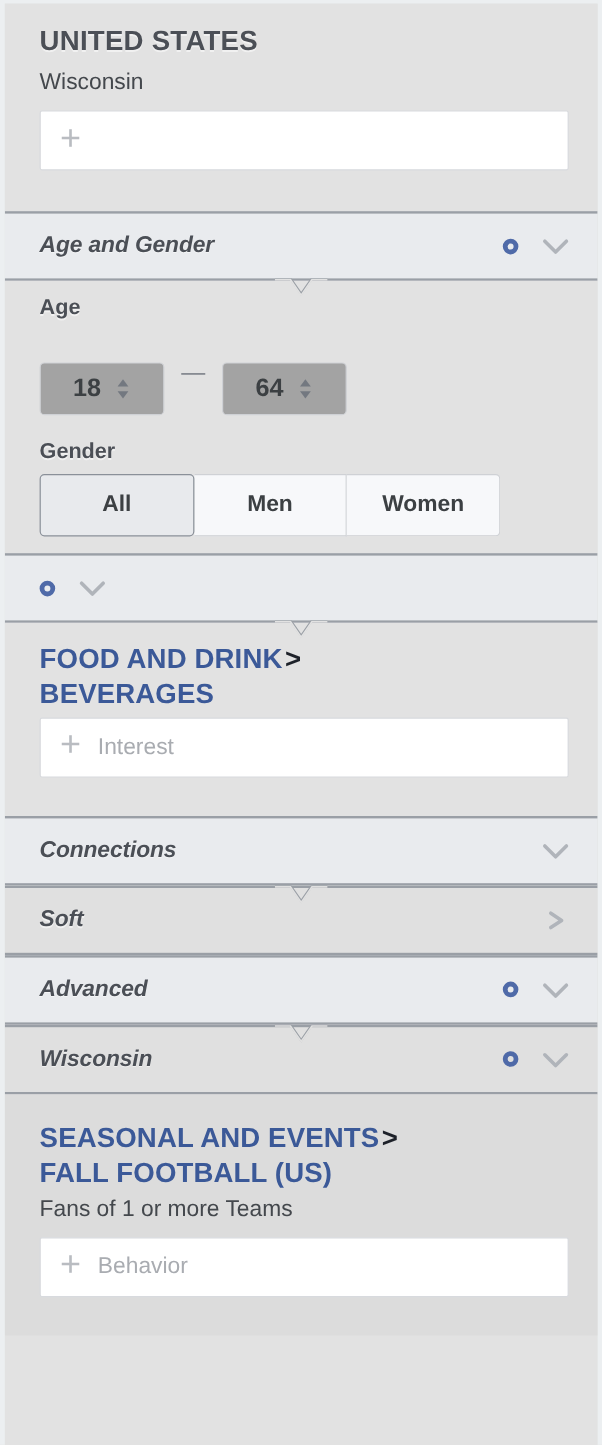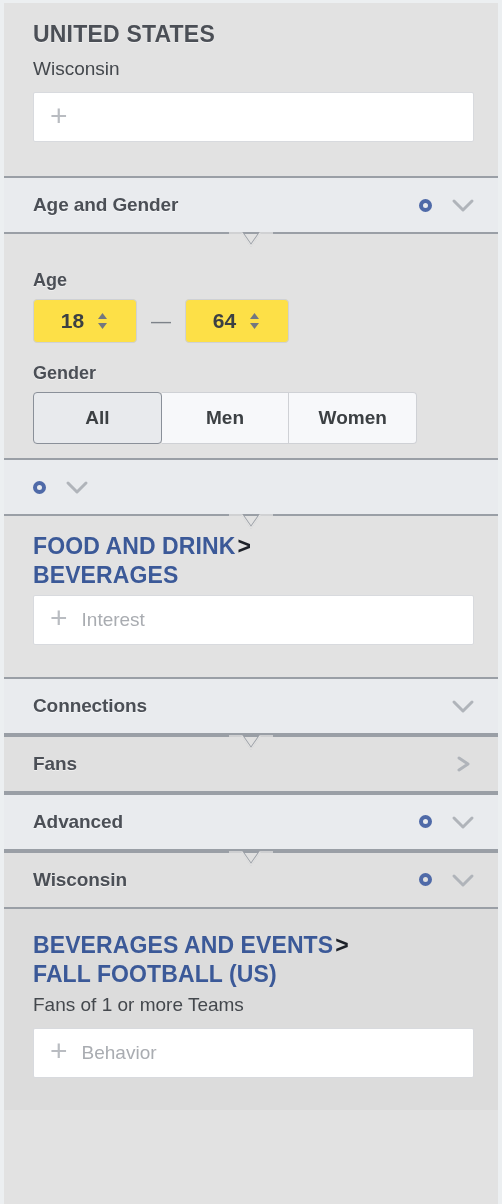--- a/index.html
+++ b/index.html
@@ -42,20 +42,21 @@
     position: relative;
     background: #e9ebee;
     height: 58px;
     display: flex;
     align-items: center;
     padding: 0 22px 0 29px;
     box-sizing: border-box;
     border-top: 2px solid #9a9fa6;
     border-bottom: 2px solid #9a9fa6;
     cursor: pointer;
+    font-style: italic;
   }
   .section-header.dark {
     background: #e0e0e0;
   }
   .section-header .title {
     font-size: 19px;
     font-weight: bold;
     color: #4b4f56;
     letter-spacing: -0.1px;
     flex: 1 1 auto;
@@ -144,32 +145,33 @@
     color: #4b4f56;
     margin: 0 0 8px 0;
     text-shadow: 0 1px 0 rgba(255,255,255,0.5);
   }
   .age-row {
     display: flex;
     align-items: center;
     margin-bottom: 20px;
   }
   .stepper {
-    background: #fde047;
+    background: #a3a3a3;
     border: 1px solid #cfd1d5;
     border-radius: 4px;
     height: 44px;
     min-width: 104px;
     display: flex;
     align-items: center;
     justify-content: center;
     gap: 12px;
     padding: 0 12px;
     box-sizing: border-box;
     cursor: pointer;
+    margin-top: 27px;
   }
   .stepper .val {
     font-size: 21px;
     font-weight: bold;
     color: #3c4043;
   }
   .dash {
     margin: 0 14px;
     color: #7d8289;
     font-size: 20px;
@@ -261,21 +263,21 @@
     </span>
   </div>
 
   <div class="content-block">
     <div class="notch">
       <svg viewBox="0 0 44 18" width="44" height="18">
         <path d="M0,0 L13,0 L22,13 L31,0 L44,0" fill="none" stroke="#9a9fa6" stroke-width="2"></path>
         <path d="M0,1 L13,1 L22,14 L31,1 L44,1" fill="none" stroke="#e2e2e2" stroke-width="1.4"></path>
       </svg>
     </div>
-    <div class="pad-x" style="padding-top:36px;">
+    <div class="pad-x" style="padding-top:12px;">
       <div class="sub-label">Age</div>
       <div class="age-row">
         <div class="stepper">
           <span class="val">18</span>
           <svg width="13" height="20" viewBox="0 0 13 20">
             <polygon points="6.5,2 11,8 2,8" fill="#737880"></polygon>
             <polygon points="6.5,18 11,12 2,12" fill="#737880"></polygon>
           </svg>
         </div>
         <span class="dash">—</span>
@@ -334,21 +336,21 @@
     </span>
   </div>
 
   <div class="section-header dark">
     <div class="notch" style="top:-2px;">
       <svg viewBox="0 0 44 18" width="44" height="18">
         <path d="M0,0 L13,0 L22,13 L31,0 L44,0" fill="none" stroke="#9a9fa6" stroke-width="2"></path>
         <path d="M0,1 L13,1 L22,14 L31,1 L44,1" fill="none" stroke="#e0e0e0" stroke-width="1.4"></path>
       </svg>
     </div>
-    <span class="title">Fans</span>
+    <span class="title">Soft</span>
     <span class="icons">
       <svg class="chev" viewBox="0 0 26 18">
         <polyline points="9,3 18,9 9,15" fill="none" stroke="#b0b4ba" stroke-width="3" stroke-linecap="round" stroke-linejoin="round"></polyline>
       </svg>
     </span>
   </div>
 
   <div class="section-header">
     <span class="title">Advanced</span>
     <span class="icons">
@@ -371,21 +373,21 @@
       <span class="ring-icon" style="background:#e0e0e0;"></span>
       <svg class="chev" viewBox="0 0 26 18">
         <polyline points="4,5 13,14 22,5" fill="none" stroke="#b0b4ba" stroke-width="3" stroke-linecap="round" stroke-linejoin="round"></polyline>
       </svg>
     </span>
   </div>
 
   <div class="content-block shaded">
     <div class="taxo" style="padding-top:22px;">
       <div class="crumb">
-        <span>BEVERAGES AND EVENTS</span><span class="gt">&gt;</span><br>
+        <span>SEASONAL AND EVENTS</span><span class="gt">&gt;</span><br>
         <span>FALL FOOTBALL (US)</span>
       </div>
       <div class="leaf">Fans of 1 or more Teams</div>
       <div class="token-input">
         <span class="plus">+</span>
         <span class="ph">Behavior</span>
       </div>
     </div>
   </div>
 

